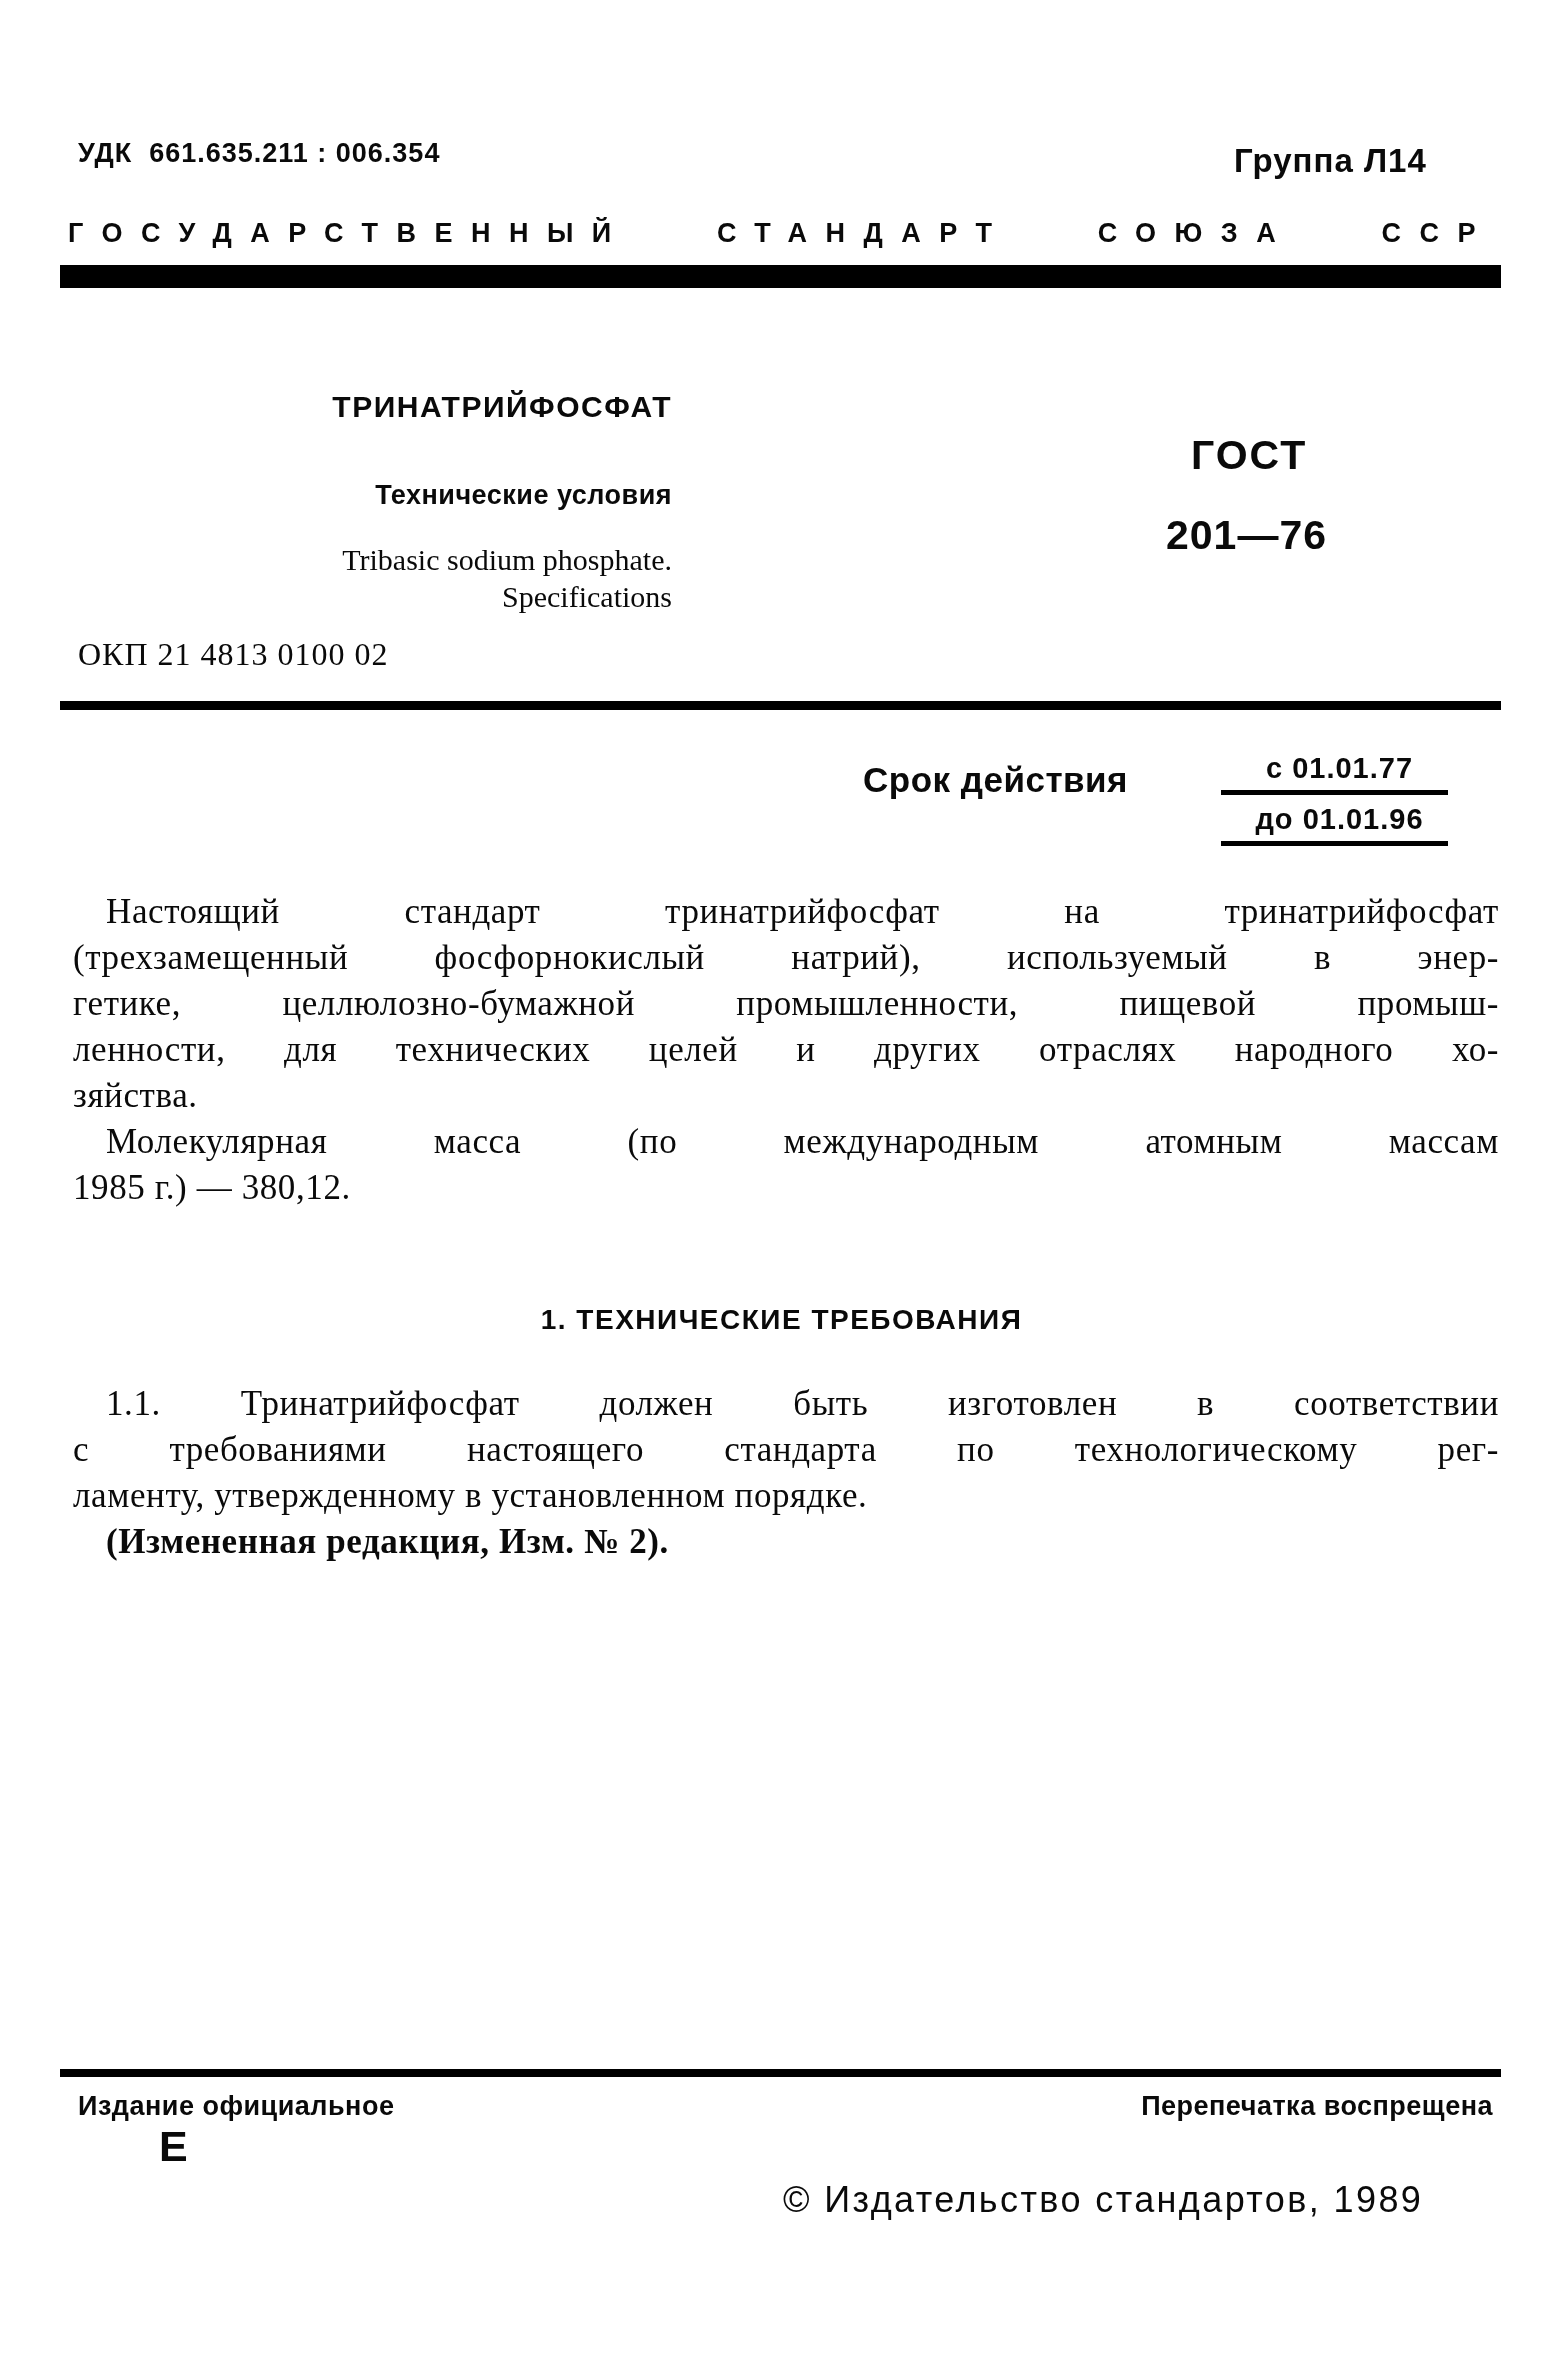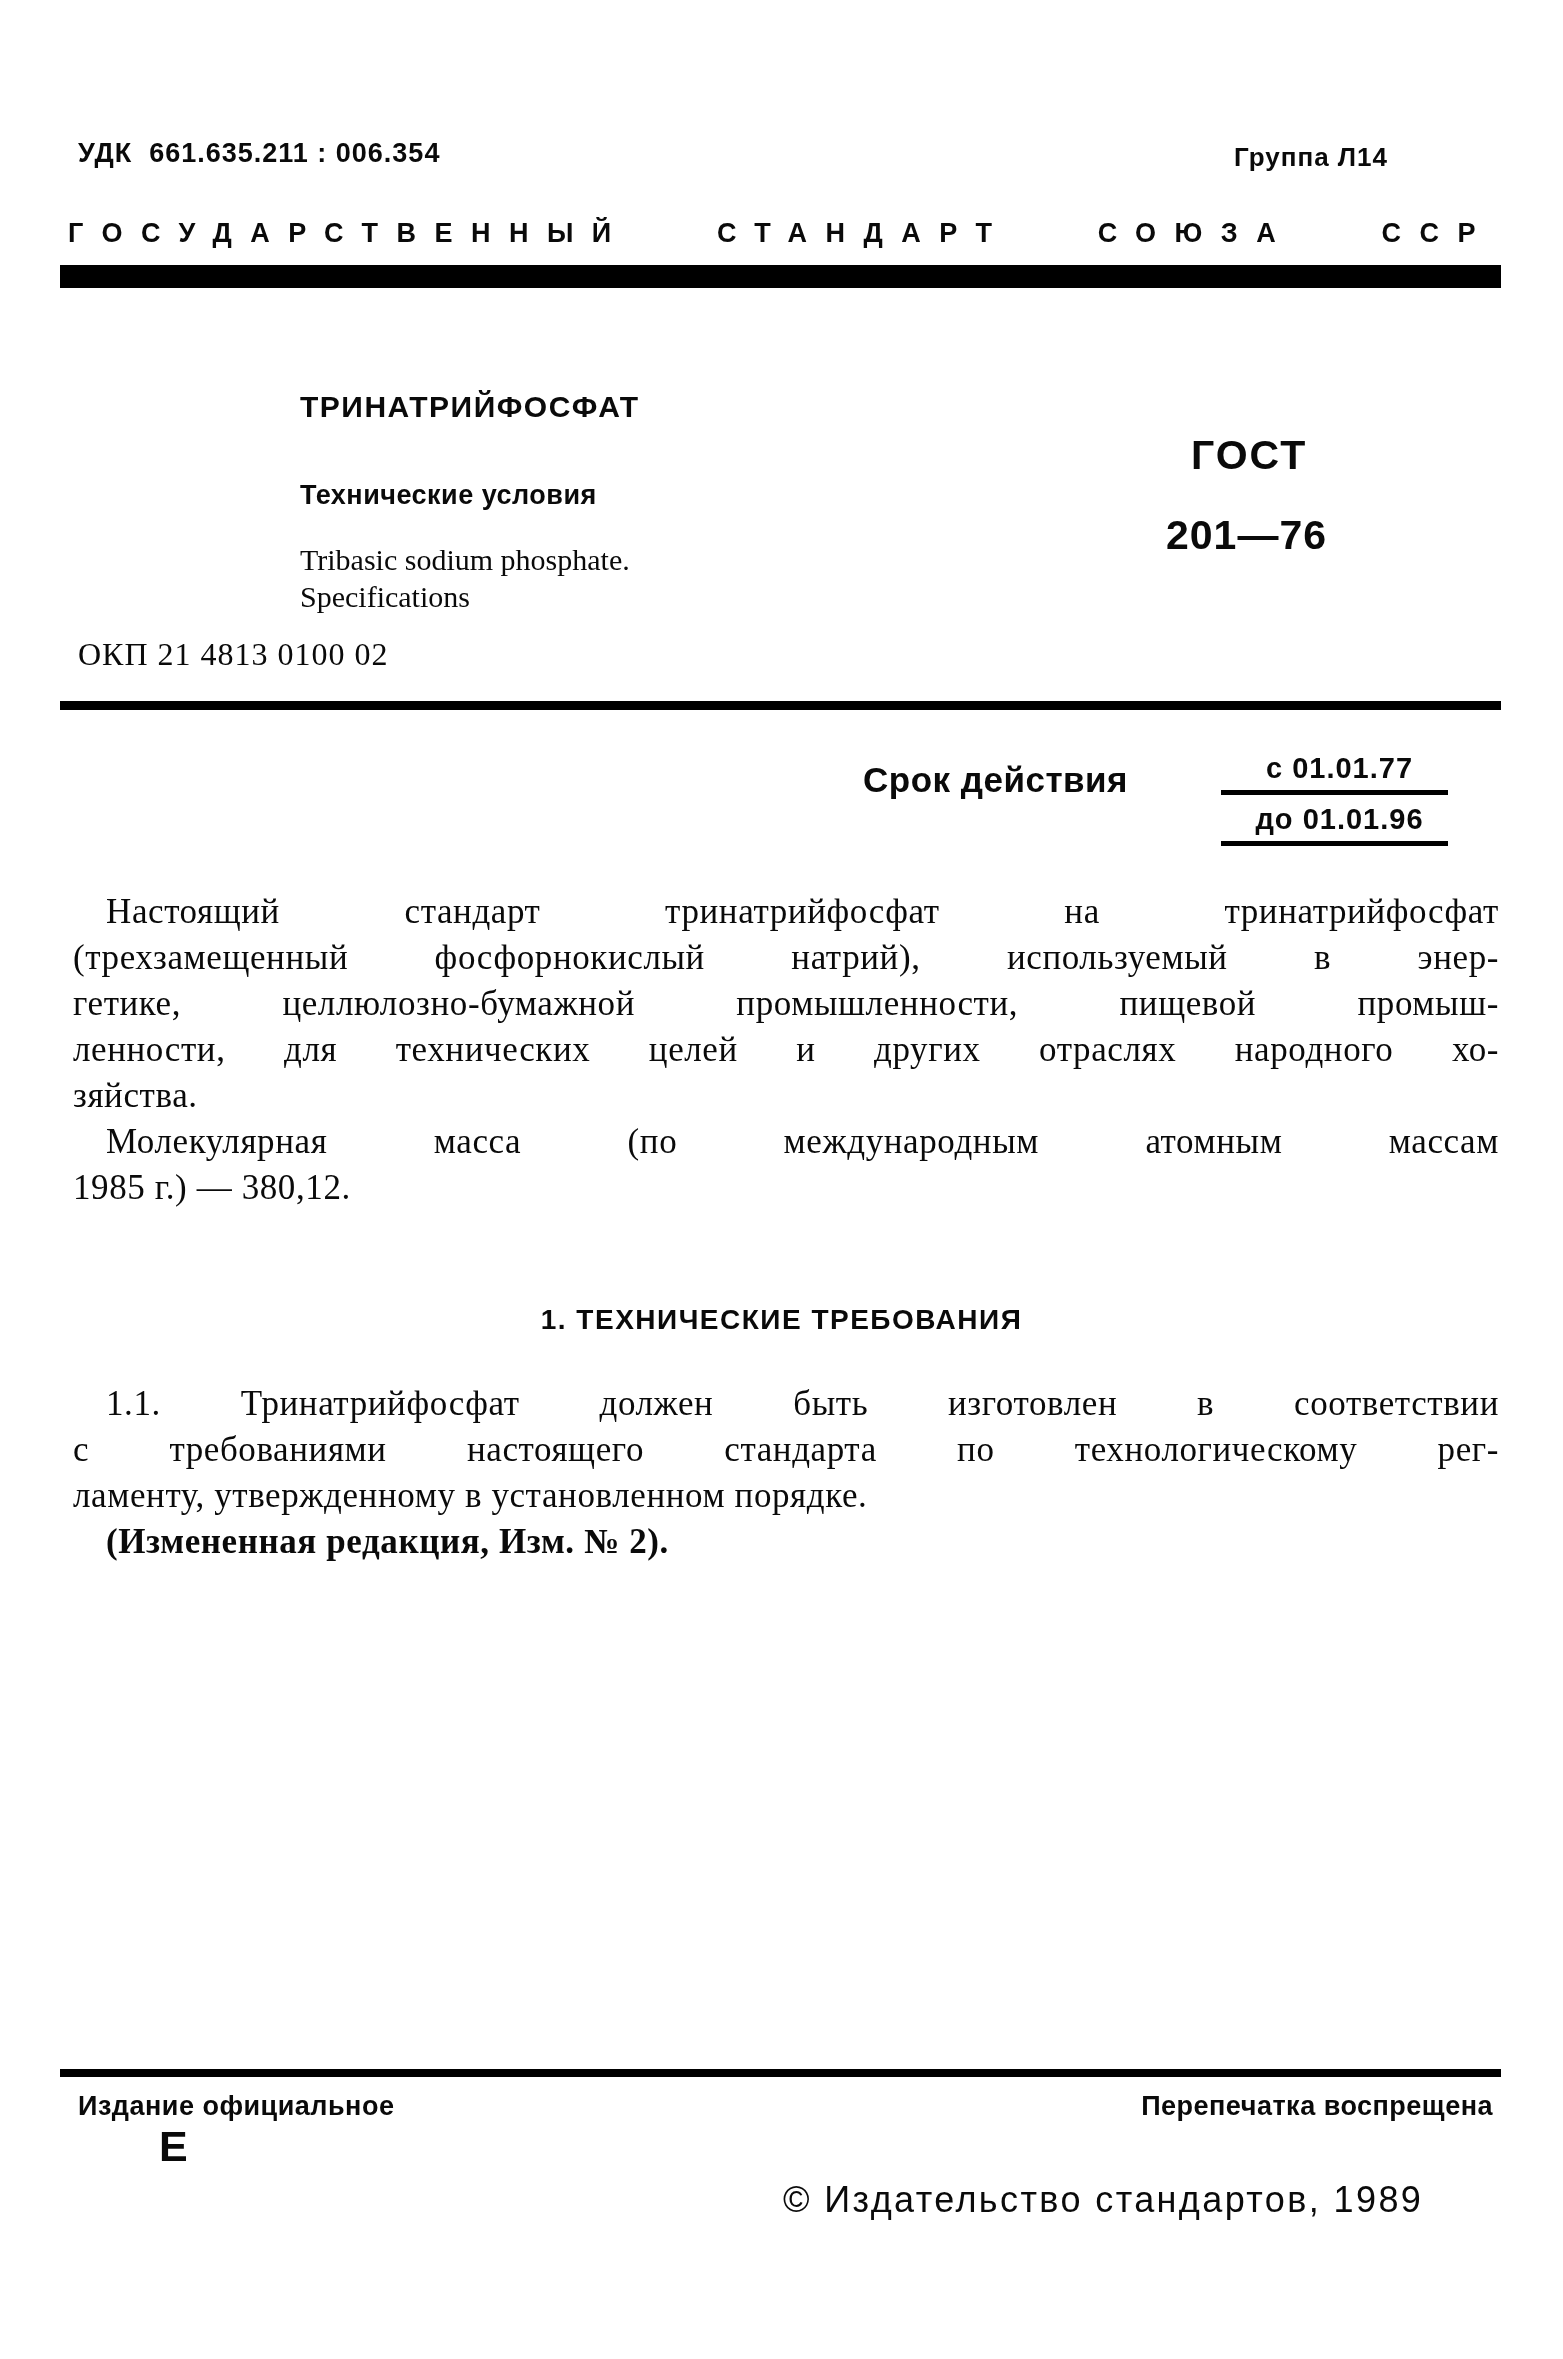--- a/index.html
+++ b/index.html
@@ -5,29 +5,29 @@
   html,body{margin:0;padding:0;background:#ffffff;}
   .page{
     position:relative;
     width:1563px;height:2359px;
     background:#ffffff;color:#0a0a0a;
     overflow:hidden;
     font-family:"Liberation Sans",sans-serif;
   }
   
   #udk{position:absolute;left:78px;top:138px;font-size:27px;font-weight:700;letter-spacing:1px;white-space:pre;}
-  #group{position:absolute;left:1234px;top:142px;font-size:26px;font-weight:700;letter-spacing:1px;white-space:pre;text-align:center;}
+  #group{position:absolute;left:1234px;top:142px;font-size:33px;font-weight:700;letter-spacing:1px;white-space:pre;text-align:center;}
   #org{
     position:absolute;left:68px;top:218px;width:1426px;
     font-size:27px;font-weight:700;letter-spacing:18.5px;
     text-align:justify;text-align-last:justify;
   }
   #header-bar{position:absolute;left:60px;top:265px;width:1441px;height:23.4px;background:#000;}
   
-  #title-col{position:absolute;left:300px;top:390px;width:380px;text-align:left;}
+  #title-col{position:absolute;left:292px;top:390px;width:380px;text-align:right;}
   #title-ru{font-size:30px;font-weight:700;letter-spacing:1.5px;}
   #subtitle-ru{margin-top:56px;font-size:27px;font-weight:700;letter-spacing:0.5px;}
   #title-en{margin-top:30px;font-family:"Liberation Serif",serif;font-size:30px;line-height:37px;font-weight:400;}
   #gost-col{position:absolute;left:1166px;top:432px;}
   #gost-label{font-size:41px;font-weight:700;letter-spacing:2px;padding-left:25px;}
   #gost-number{margin-top:33px;font-size:41px;font-weight:700;letter-spacing:1px;}
   #okp{position:absolute;left:78px;top:636px;font-family:"Liberation Serif",serif;font-size:32px;letter-spacing:1px;}
   #rule1{position:absolute;left:60px;top:701px;width:1441px;height:8.8px;background:#000;}
   
   #validity-label{position:absolute;left:863px;top:760px;font-size:35px;font-weight:700;letter-spacing:0.5px;}

